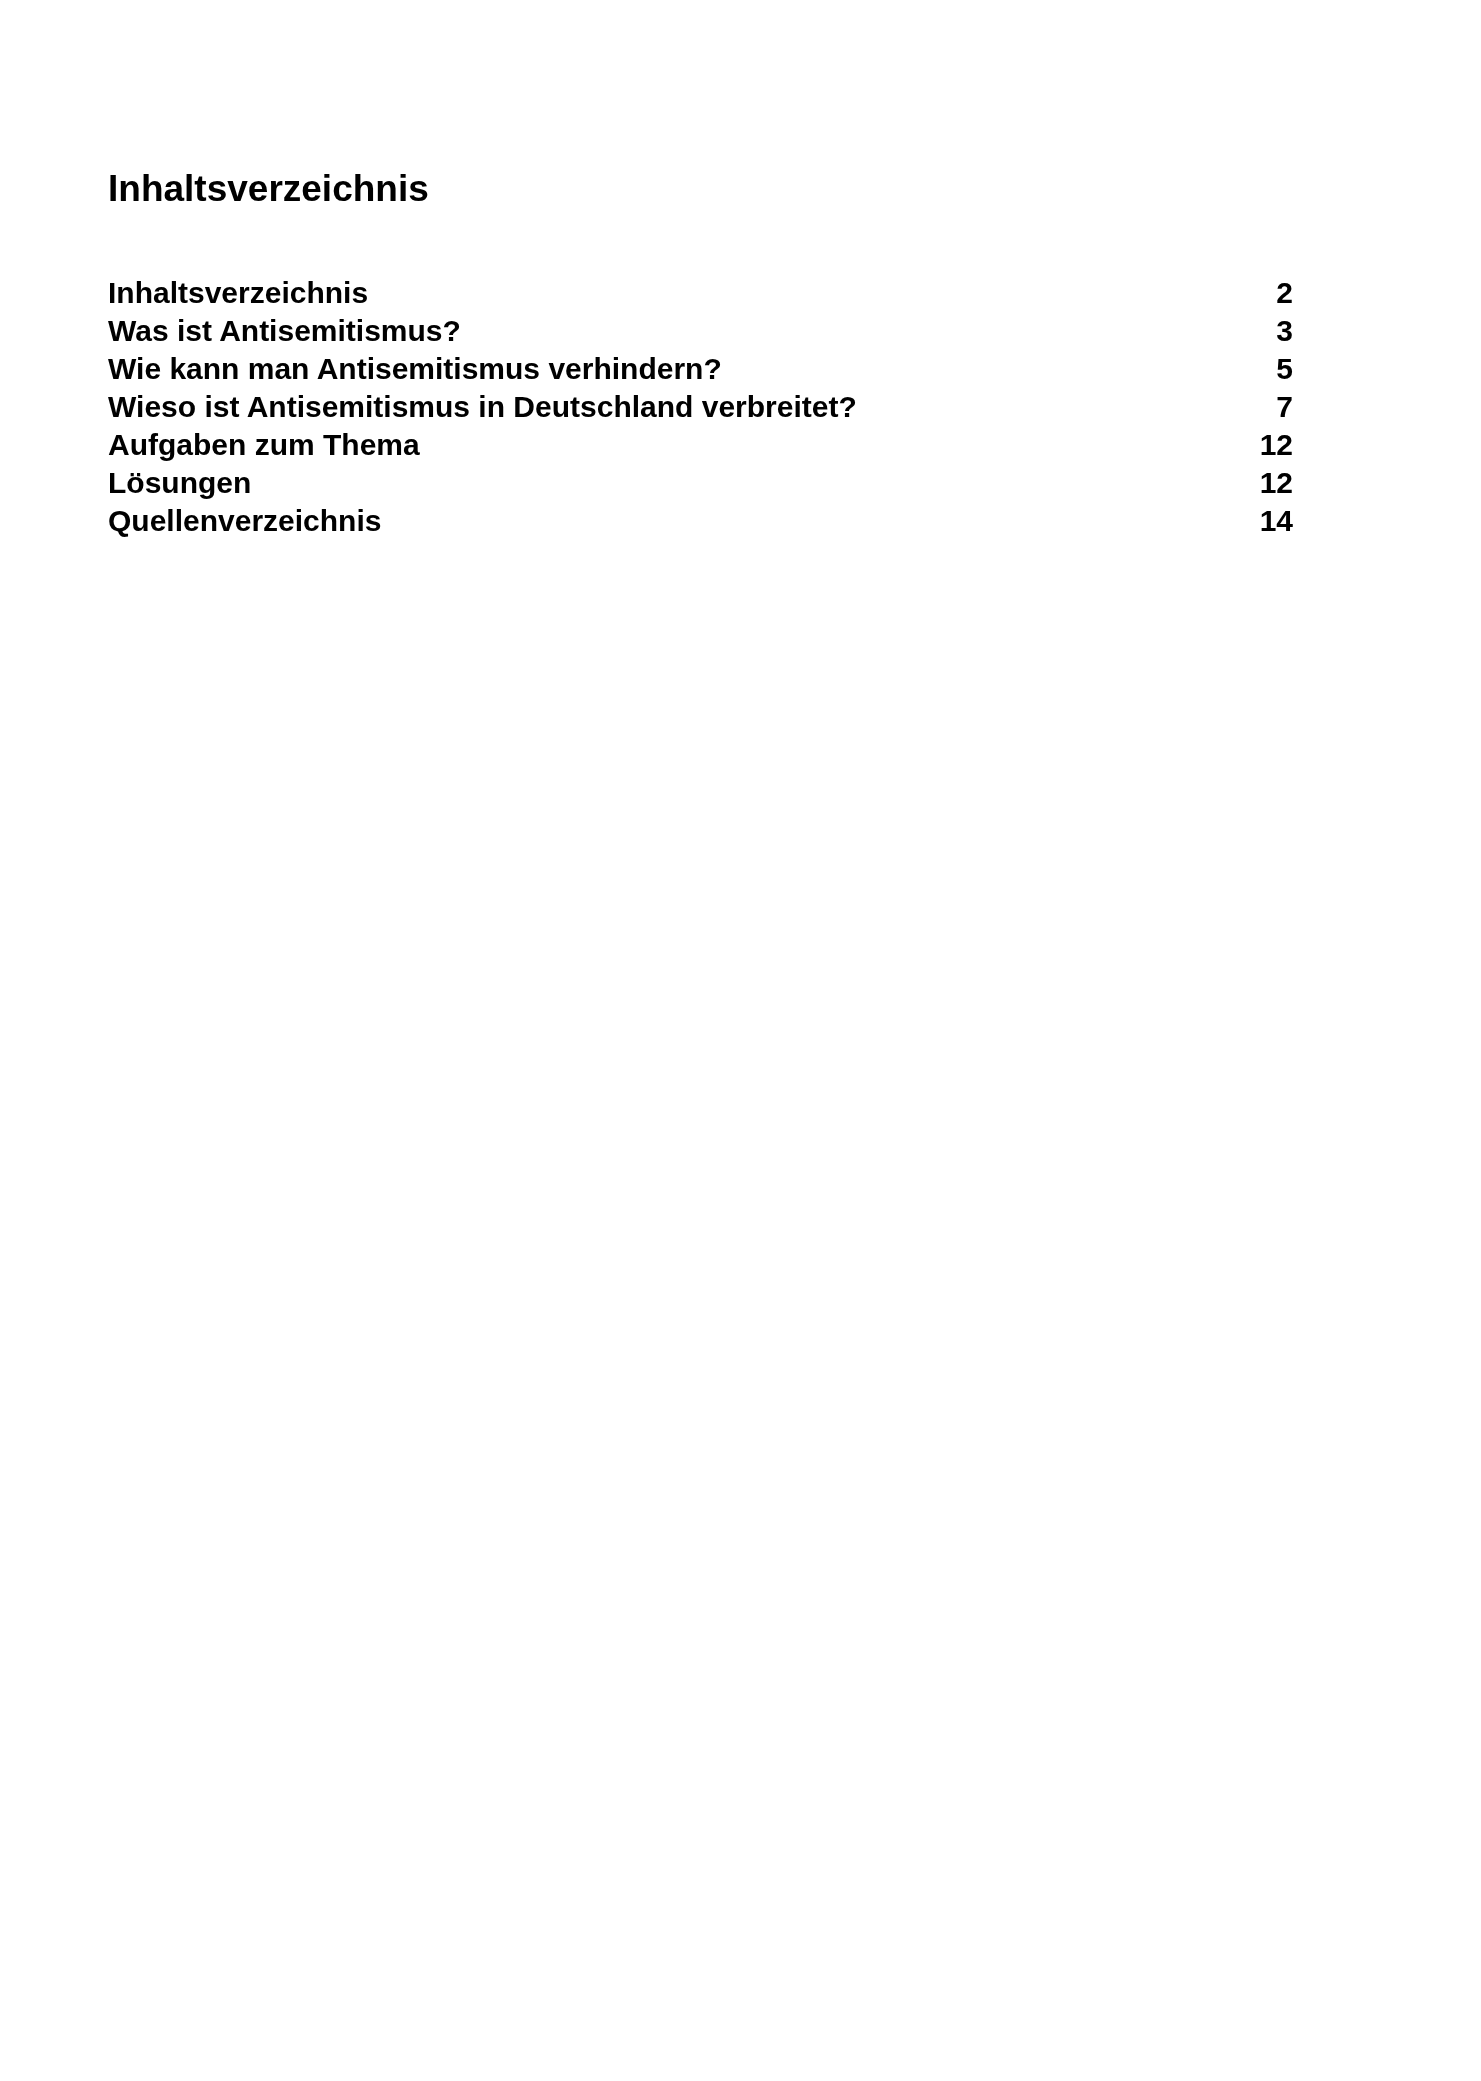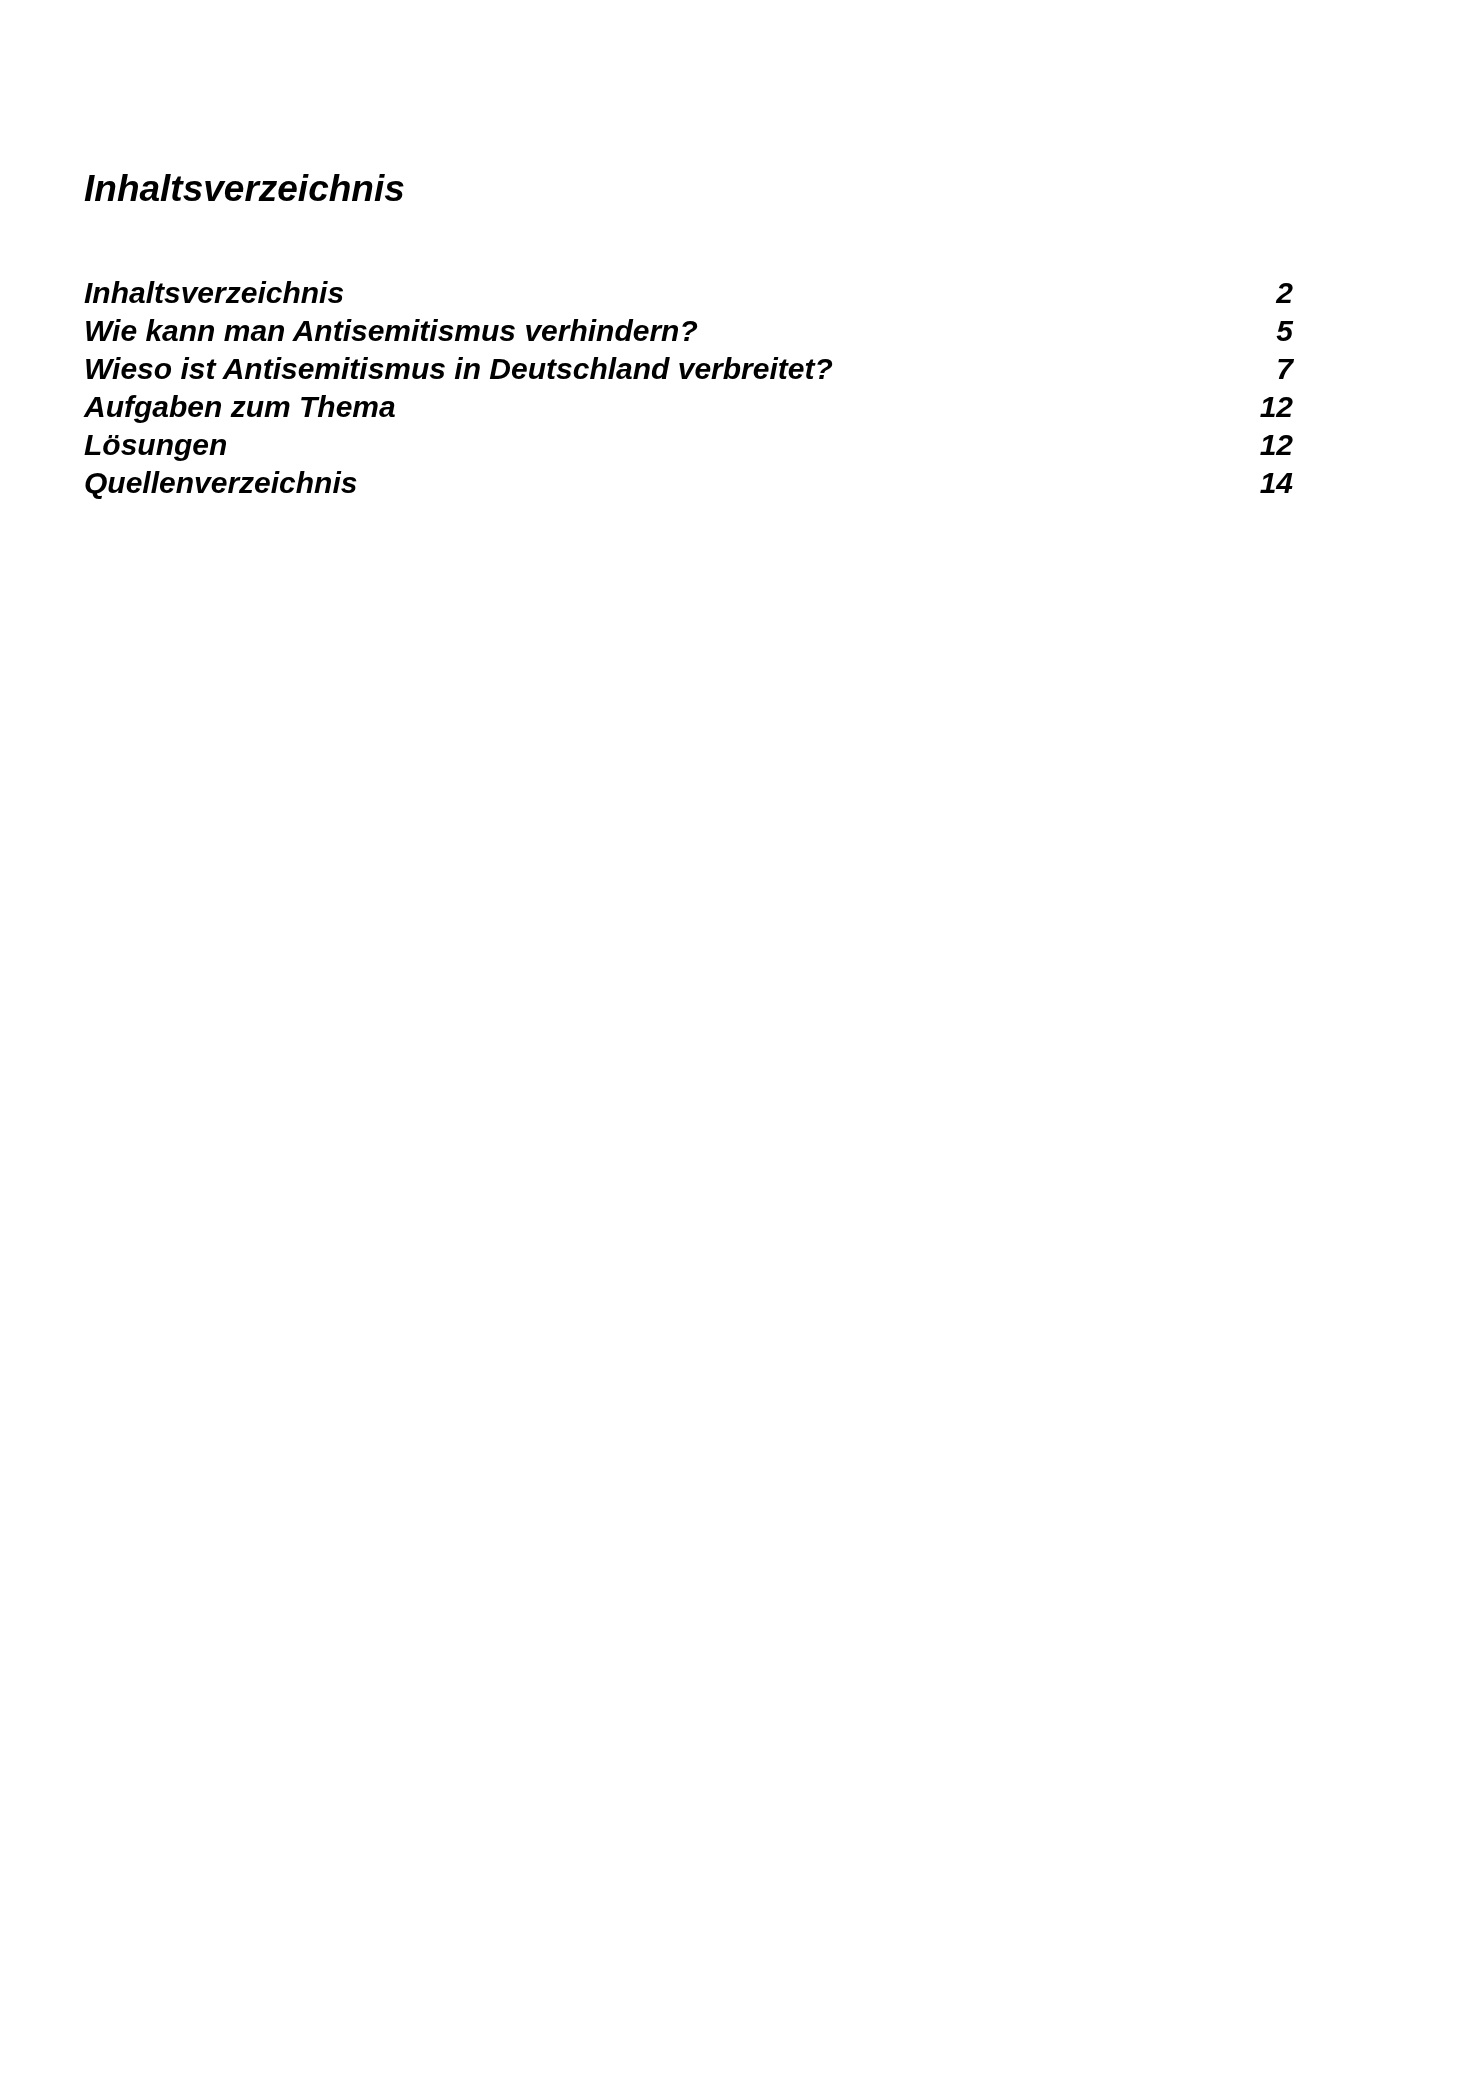--- a/index.html
+++ b/index.html
@@ -10,23 +10,22 @@
     font-family: "Liberation Sans", "DejaVu Sans", sans-serif;
     overflow: hidden;
   }
   .page {
     position: relative;
     width: 1481px;
     height: 2081px;
     background: #ffffff;
   }
   .content {
-    padding-left: 84px;
+    padding-left: 108px;
     padding-right: 188px;
-    font-style: italic;
   }
   .doc-title {
     margin-top: 167px;
     font-size: 37px;
     font-weight: bold;
     line-height: 1.2;
     color: #000000;
     letter-spacing: 0px;
   }
   .toc {
@@ -60,20 +59,24 @@
 
     <h1 class="doc-title">Inhaltsverzeichnis</h1>
 
     <div class="toc">
 
       <div class="toc-row">
         <span class="toc-label">Inhaltsverzeichnis</span>
         <span class="toc-page">2</span>
       </div>
 
+      <div class="toc-row">
+        <span class="toc-label">Was ist Antisemitismus?</span>
+        <span class="toc-page">3</span>
+      </div>
 
 
       <div class="toc-row">
         <span class="toc-label">Wie kann man Antisemitismus verhindern?</span>
         <span class="toc-page">5</span>
       </div>
 
       <div class="toc-row">
         <span class="toc-label">Wieso ist Antisemitismus in Deutschland verbreitet?</span>
         <span class="toc-page">7</span>

